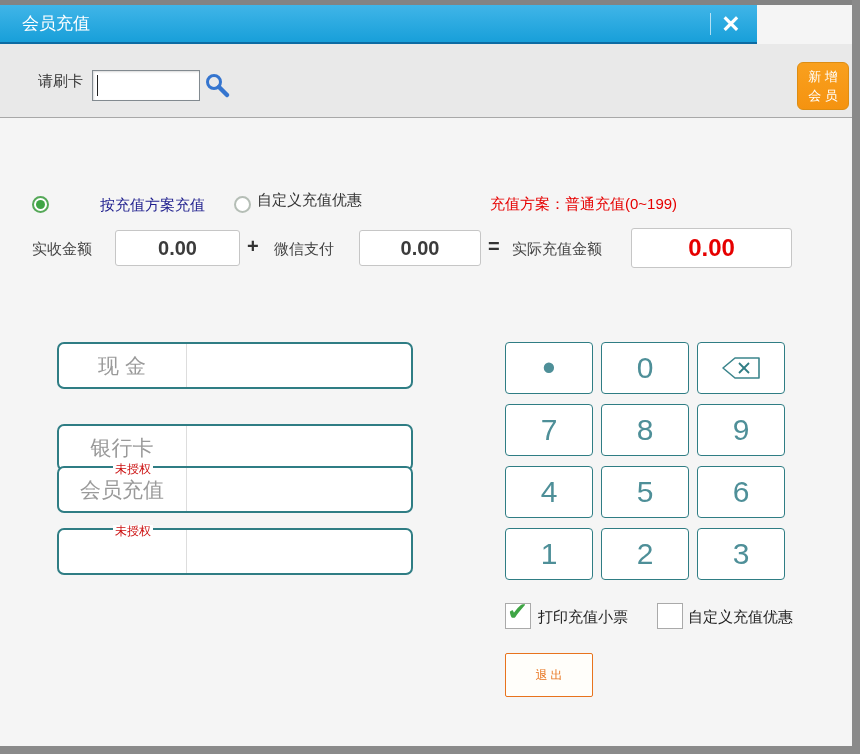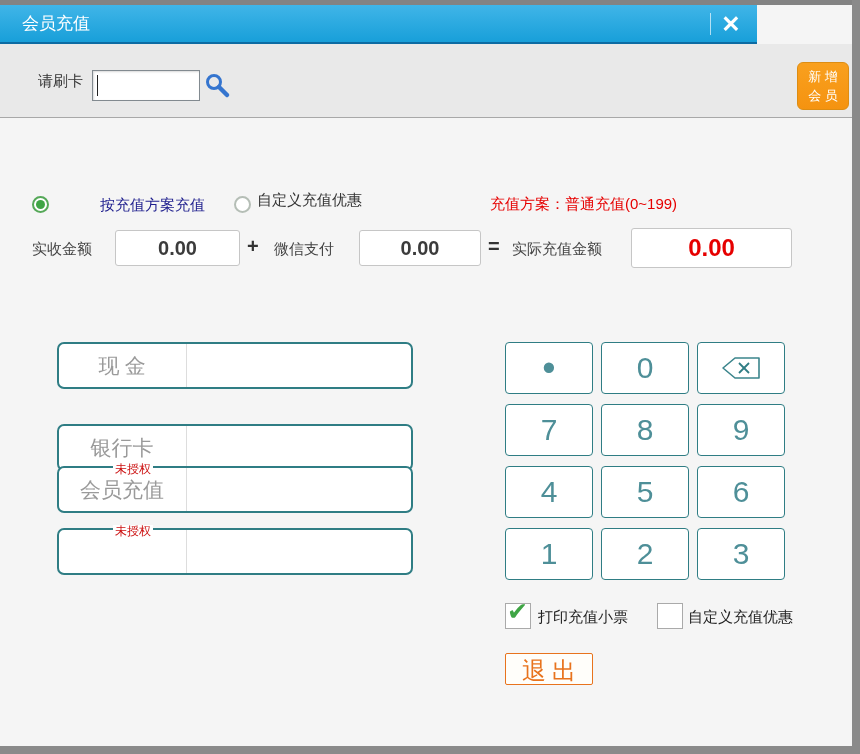--- a/index.html
+++ b/index.html
@@ -40,38 +40,38 @@
   
   .amt-label{position:absolute;top:240px;font-size:15px;color:#444;}
   .amt-box{position:absolute;top:230px;height:34px;background:#fff;border:1px solid #c6c6c6;border-radius:3px;
            text-align:center;line-height:34px;font-size:20px;font-weight:bold;color:#3b3b3b;cursor:text;margin-left:8px;}
   .op{position:absolute;top:235px;font-size:20px;font-weight:bold;color:#333;}
   .amt-actual{top:228px;height:38px;line-height:38px;font-size:24px;color:var(--red,#ee0000);}
   
   .pay-box{position:absolute;left:57px;width:352px;height:43px;background:#fff;
            border:2px solid var(--teal_border,#2f7d84);border-radius:7px;cursor:pointer;}
   .pay-label{position:absolute;left:0;top:0;width:126px;height:100%;display:flex;align-items:center;justify-content:center;
-             font-family:Liberation Serif, serif;font-size:21px;color:#9a9a9a;}
+             font-family:Liberation Sans, sans-serif;font-size:21px;color:#9a9a9a;}
   .pay-divider{position:absolute;left:127px;top:0;width:1px;height:100%;background:#ddd;}
   .pay-badge{position:absolute;left:54px;top:-5px;font-size:12px;color:#cc1111;background:#fff;padding:0 2px;line-height:13px;}
   .p0{top:342px}.p1{top:424px}.p2{top:466px}.p3{top:528px}
   
   .key{position:absolute;width:88px;height:52px;background:#fff;border:1px solid var(--teal_border,#3b858c);
        border-radius:4px;color:var(--teal_text,#4e8f98);font-size:30px;cursor:pointer;
        display:flex;align-items:center;justify-content:center;padding:0;
        font-family:"Liberation Sans","DejaVu Sans",sans-serif;}
   .c0{left:505px}.c1{left:601px}.c2{left:697px}
   .r0{top:342px}.r1{top:404px}.r2{top:466px}.r3{top:528px}
   
   .checkbox{position:absolute;top:603px;width:24px;height:24px;background:#fff;border:1px solid #aaa;cursor:pointer;}
   .checkmark{position:absolute;left:1px;top:-7px;font-size:25px;color:var(--green,#3fa545);font-weight:bold;}
   .opt-label{position:absolute;top:608px;font-size:15px;color:#222;cursor:pointer;}
   
-  .btn-exit{position:absolute;left:505px;top:653px;width:88px;height:32px;background:#fffefa;
-            border:1px solid #e8731d;border-radius:2px;color:#e8731d;font-size:24px;cursor:pointer;
+  .btn-exit{position:absolute;left:505px;top:653px;width:88px;height:44px;background:#fffefa;
+            border:1px solid #e8731d;border-radius:2px;color:#e8731d;font-size:12px;cursor:pointer;
             font-family:"Liberation Serif","DejaVu Serif",serif;}
   .btn-recharge{position:absolute;left:613px;top:653px;width:174px;height:44px;border-radius:3px;
             background:linear-gradient(var(--orange_mid,#f28122),#ea660f);border:1px solid #d55c0c;
             color:#fff;font-size:20px;cursor:pointer;
             font-family:"Liberation Serif","DejaVu Serif",serif;}
 </style>
 </head>
 <body>
 
 <div class="window">

